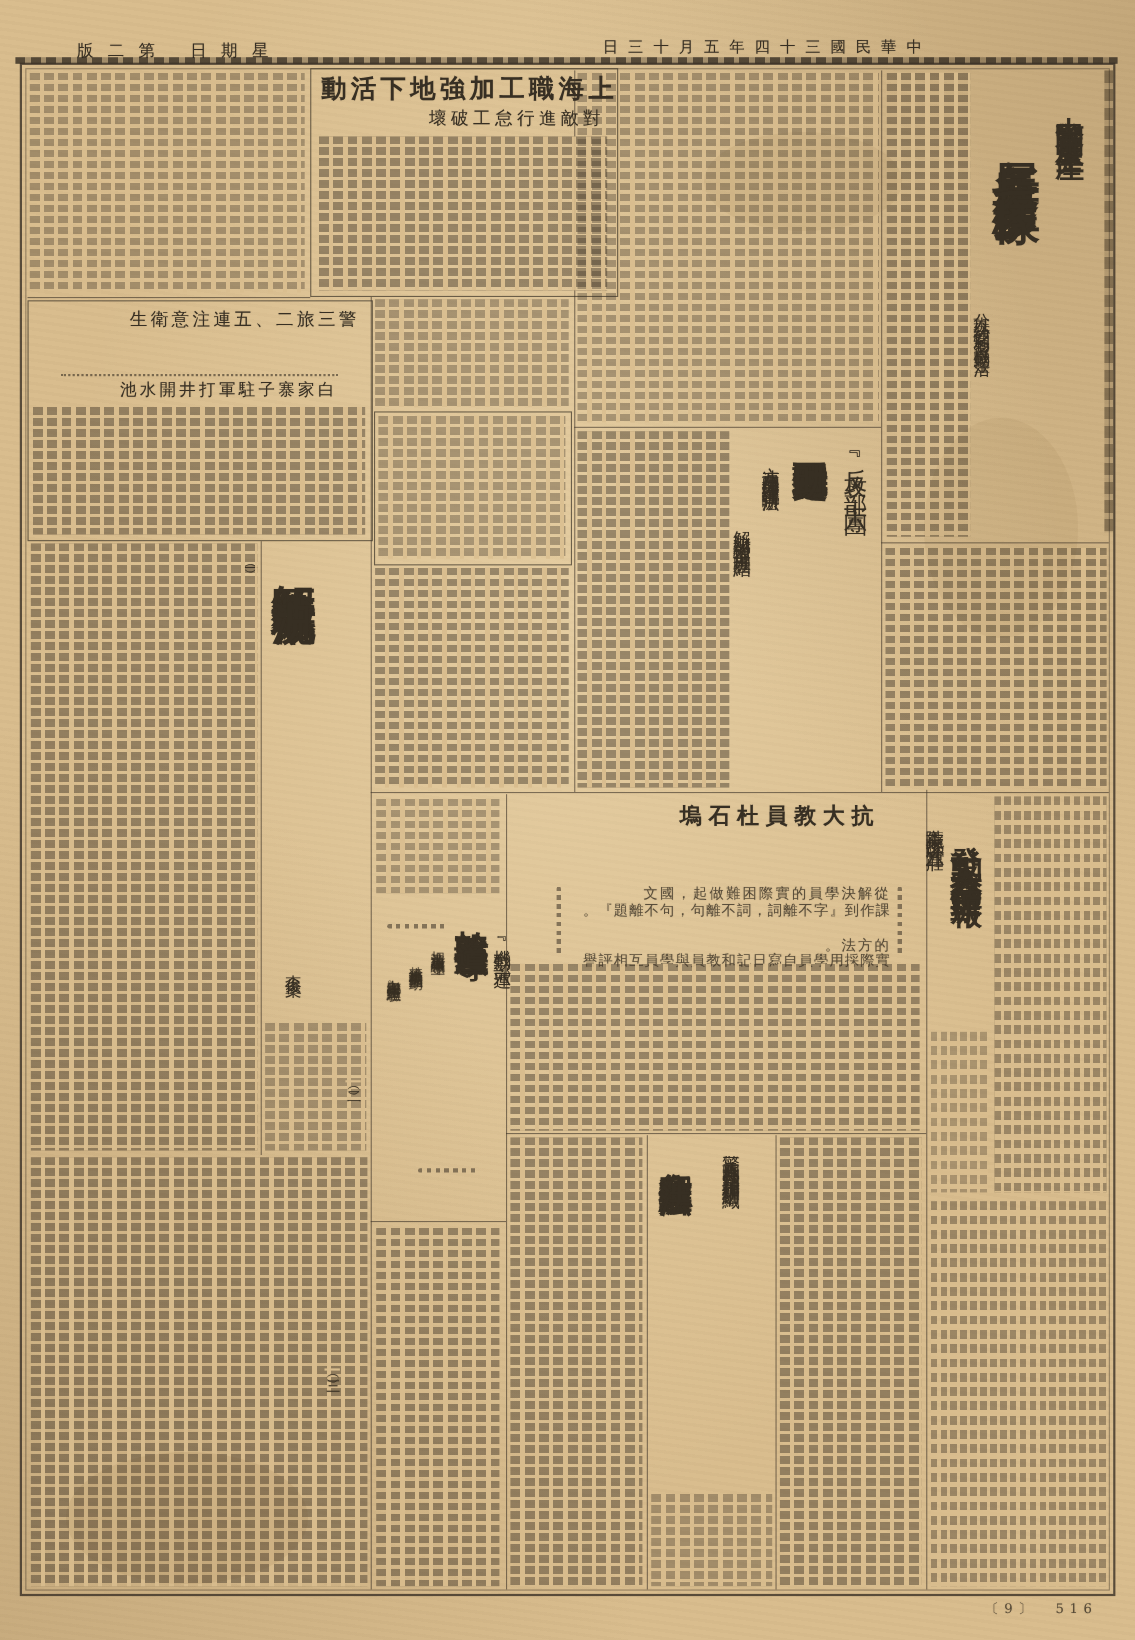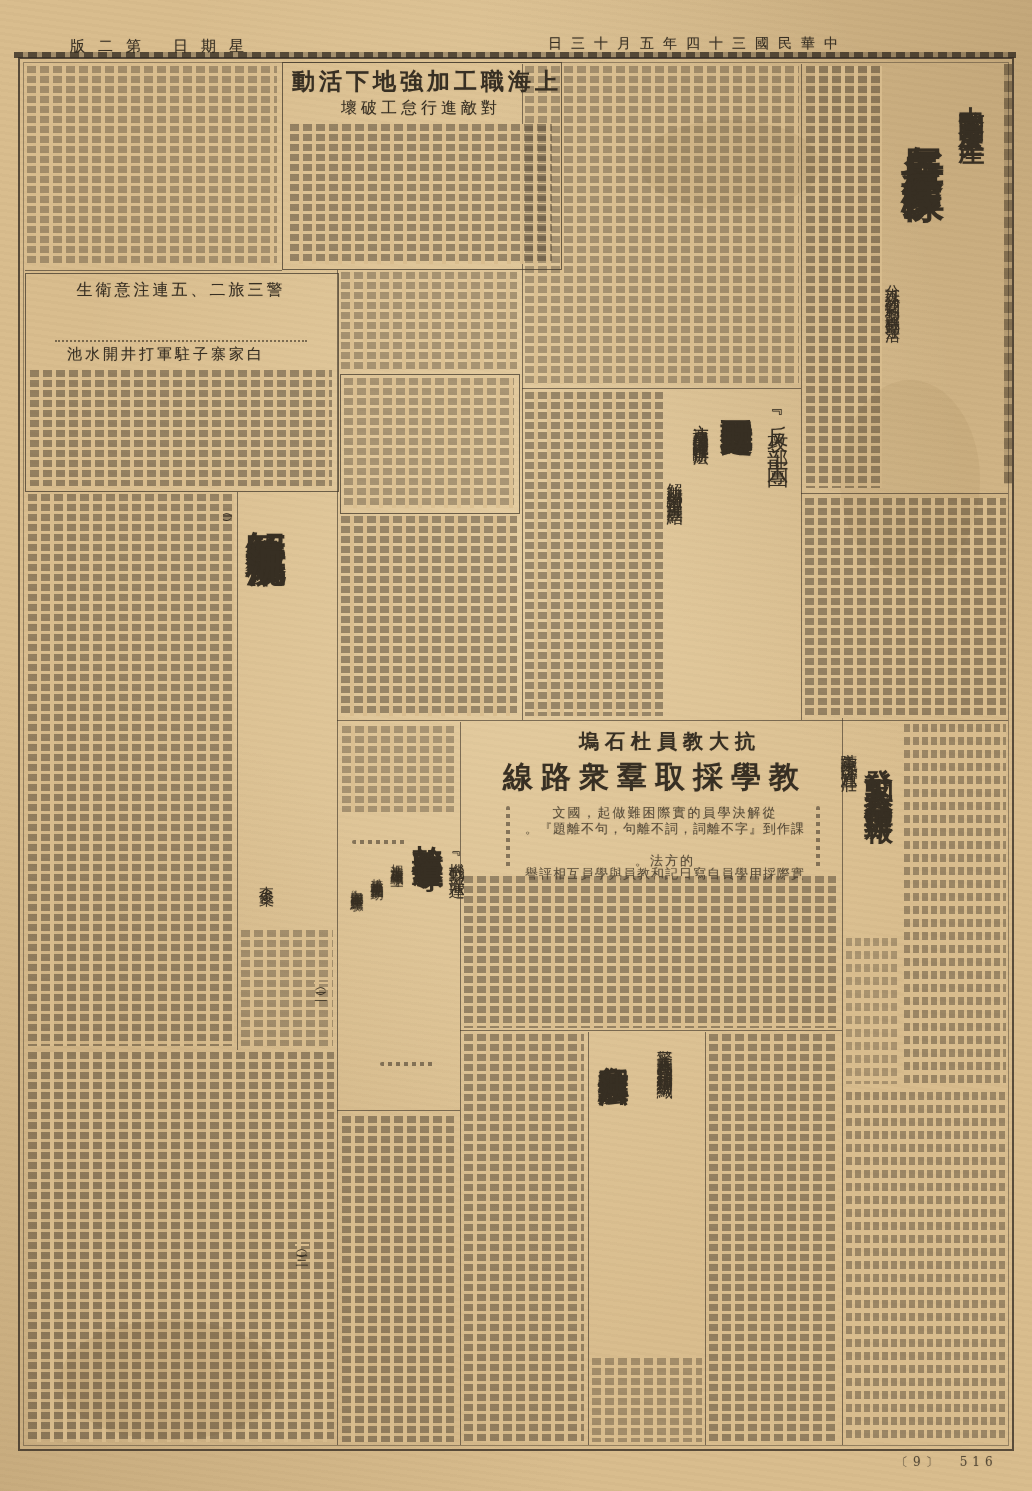--- a/index.html
+++ b/index.html
@@ -28,21 +28,21 @@
   
   .vrule{position:absolute;width:1px;background:var(--rule);}
   .hrule{position:absolute;height:1px;background:var(--rule);}
   .dashrule{position:absolute;height:0;border-top:2px dotted rgba(55,47,35,.6);}
   .box{position:absolute;border:1.5px solid rgba(52,44,34,.68);}
   
   .v{position:absolute;writing-mode:vertical-rl;line-height:1.04;color:var(--ink);
      text-shadow:0 0 1px rgba(55,47,35,.35);}
   .rtl{position:absolute;line-height:1.1;color:var(--ink);white-space:nowrap;
      text-shadow:0 0 1px rgba(55,47,35,.35);}
-  .center{text-align:center;}
+  .center{text-align:right;}
   .bold{font-weight:700;}
   .faded{color:var(--ink-soft);}
   
   .masthead{font-style:italic;font-weight:700;font-size:34px;letter-spacing:56px;
     color:#42392a;text-shadow:0 0 1px rgba(66,57,42,.6);}
   
   .sim{position:absolute;}
   .sim.vcols{background-image:
       repeating-linear-gradient(to right, rgba(217,189,142,0) 0 9px, var(--paper) 9px 13px),
       repeating-linear-gradient(to bottom, rgba(58,48,36,.48) 0 7px, rgba(58,48,36,0) 7px 10px);}
@@ -126,21 +126,20 @@
   <div class="v bold" style="left:246px;top:500px;font-size:40px;letter-spacing:2px;">解放區收復城市概況</div>
   <div class="v marker" style="left:220px;top:508px;font-size:13px;">（一）</div>
   <div class="v" style="left:258px;top:874px;font-size:15px;letter-spacing:3px;">李俊燊</div>
   <div class="sim vcols d2" style="left:28px;top:494px;width:206px;height:552px;"></div>
   <div class="sim vcols d1" style="left:241px;top:930px;width:92px;height:116px;"></div>
   <div class="sim vcols d2" style="left:28px;top:1052px;width:306px;height:390px;"></div>
   <div class="v marker" style="left:314px;top:982px;font-size:13px;">（二）</div>
   <div class="v marker" style="left:295px;top:1244px;font-size:13px;">（三）</div>
 
   <div class="rtl bold center" style="left:540px;top:730px;width:260px;font-size:20px;letter-spacing:6px;">塢石杜員教大抗</div>
-  <div class="rtl bold center" style="left:480px;top:760px;width:350px;font-size:30px;letter-spacing:8px;">線路衆羣取採學教</div>
   <div class="wavyv" style="left:506px;top:806px;height:62px;"></div>
   <div class="wavyv" style="left:816px;top:806px;height:62px;"></div>
   <div class="rtl center faded" style="left:520px;top:806px;width:290px;font-size:13px;letter-spacing:2px;">文國，起做難困際實的員學決解從</div>
   <div class="rtl center faded" style="left:520px;top:822px;width:290px;font-size:13px;letter-spacing:1px;">。『題離不句，句離不詞，詞離不字』到作課</div>
   <div class="rtl center faded" style="left:520px;top:838px;width:290px;font-size:13px;letter-spacing:1px;margin-top:29px;">譽評相互員學與員教和記日寫自員學用採際實</div>
   <div class="rtl center faded" style="left:520px;top:854px;width:290px;font-size:13px;letter-spacing:2px;">。法方的</div>
   <div class="sim vcols d2" style="left:464px;top:876px;width:372px;height:152px;"></div>
 
   <div class="sim vcols d1" style="left:342px;top:726px;width:112px;height:86px;"></div>
   <div class="v" style="left:448px;top:846px;font-size:16px;letter-spacing:4px;">『機動』部六連</div>

